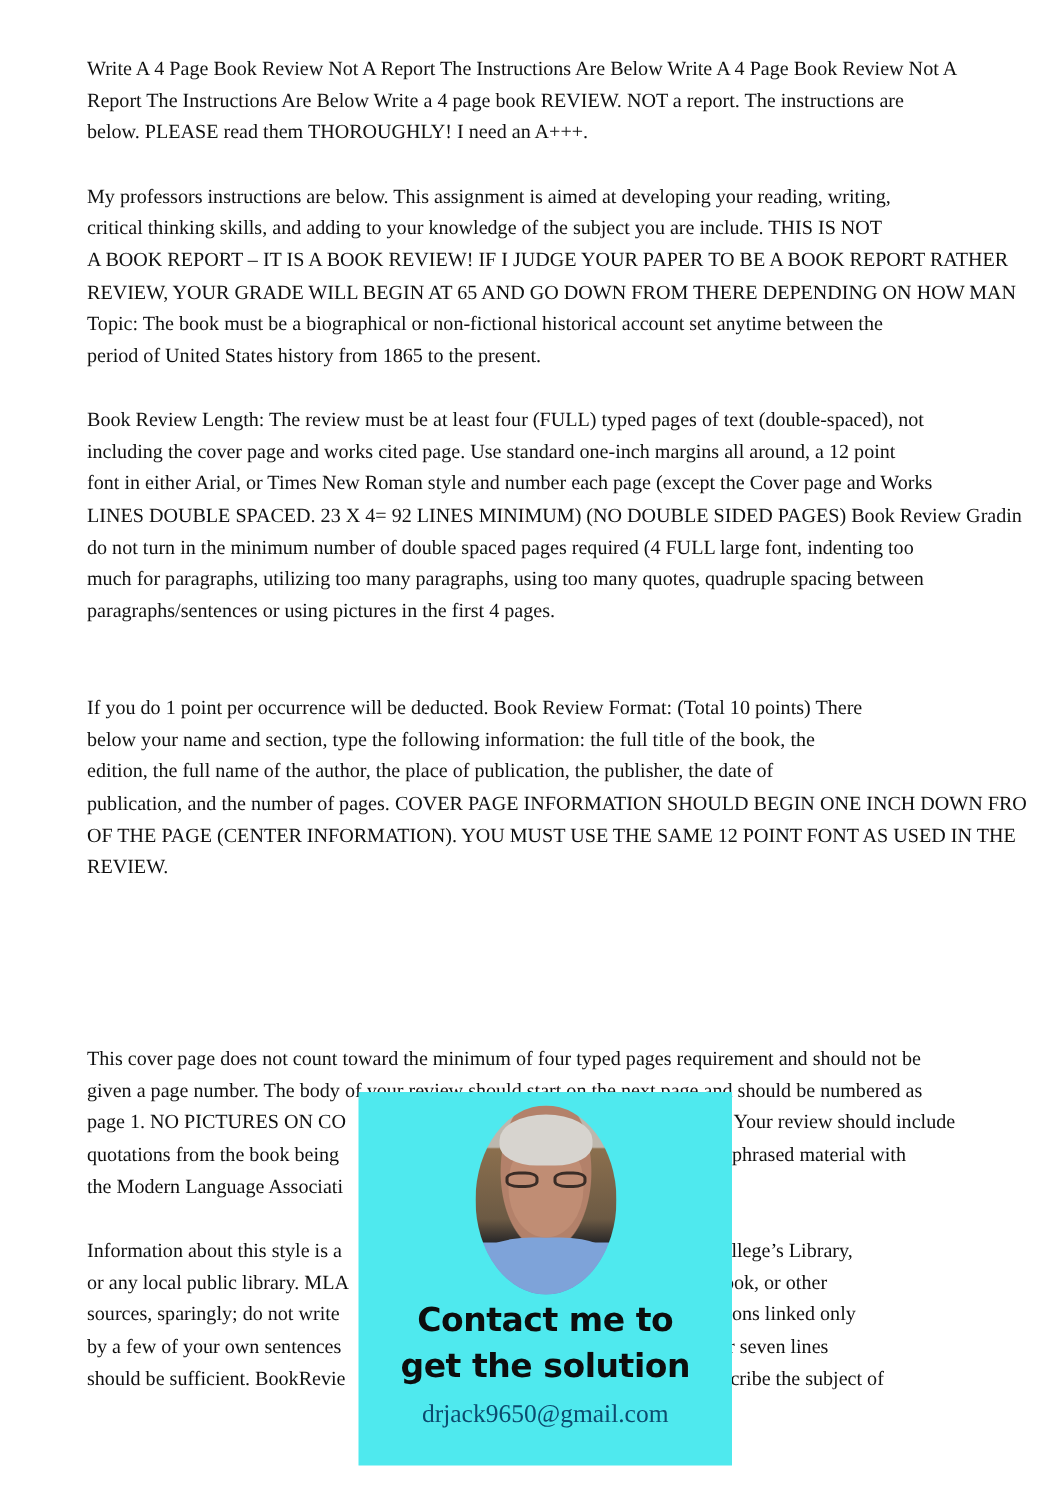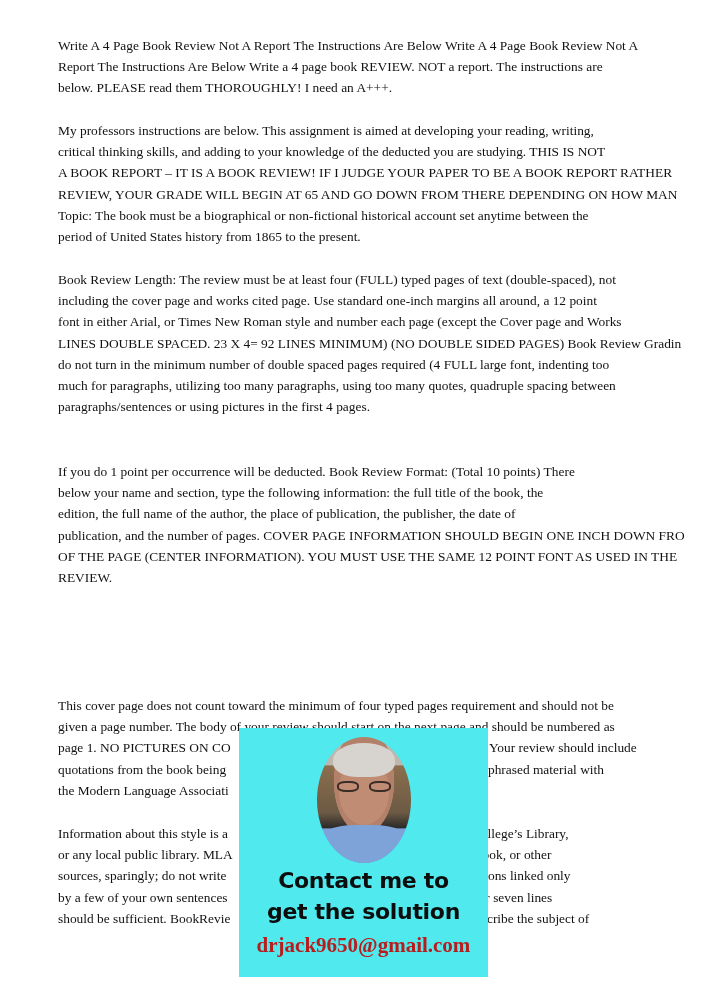--- a/index.html
+++ b/index.html
@@ -42,37 +42,37 @@
   }
   .cta {
     position: absolute; left: 0; width: 249px; text-align: center;
     font-family: "DejaVu Sans", "Liberation Sans", sans-serif; font-weight: bold;
     font-size: 22px; color: #0d0d0d; letter-spacing: -0.3px;
   }
   .cta1 { top: 140px; }
   .cta2 { top: 171px; text-align: center; }
   .email {
     position: absolute; left: 0; top: 205px; width: 249px; text-align: center;
-    font-family: "Liberation Serif", "DejaVu Serif", serif; font-weight: bold;
-    font-size: 21px; color: #b91c1c;
+    font-family: "Liberation Serif", "DejaVu Serif", serif; font-weight: normal;
+    font-size: 17px; color: #0c4a6e;
   }
 </style>
 </head>
 <body>
 
 <div class="page">
   <div class="para" style="top:35px">
     <div class="line">Write A 4 Page Book Review Not A Report The Instructions Are Below Write A 4 Page Book Review Not A</div>
     <div class="line">Report The Instructions Are Below Write a 4 page book REVIEW. NOT a report. The instructions are</div>
     <div class="line">below. PLEASE read them THOROUGHLY! I need an A+++.</div>
   </div>
 
   <div class="para" style="top:120px">
     <div class="line">My professors instructions are below. This assignment is aimed at developing your reading, writing,</div>
-    <div class="line">critical thinking skills, and adding to your knowledge of the deducted you are studying. THIS IS NOT</div>
+    <div class="line">critical thinking skills, and adding to your knowledge of the subject you are include. THIS IS NOT</div>
     <div class="line">A BOOK REPORT – IT IS A BOOK REVIEW! IF I JUDGE YOUR PAPER TO BE A BOOK REPORT RATHER</div>
     <div class="line">REVIEW, YOUR GRADE WILL BEGIN AT 65 AND GO DOWN FROM THERE DEPENDING ON HOW MAN</div>
     <div class="line">Topic: The book must be a biographical or non-fictional historical account set anytime between the</div>
     <div class="line">period of United States history from 1865 to the present.</div>
   </div>
 
   <div class="para" style="top:269px">
     <div class="line">Book Review Length: The review must be at least four (FULL) typed pages of text (double-spaced), not</div>
     <div class="line">including the cover page and works cited page. Use standard one-inch margins all around, a 12 point</div>
     <div class="line">font in either Arial, or Times New Roman style and number each page (except the Cover page and Works</div>

